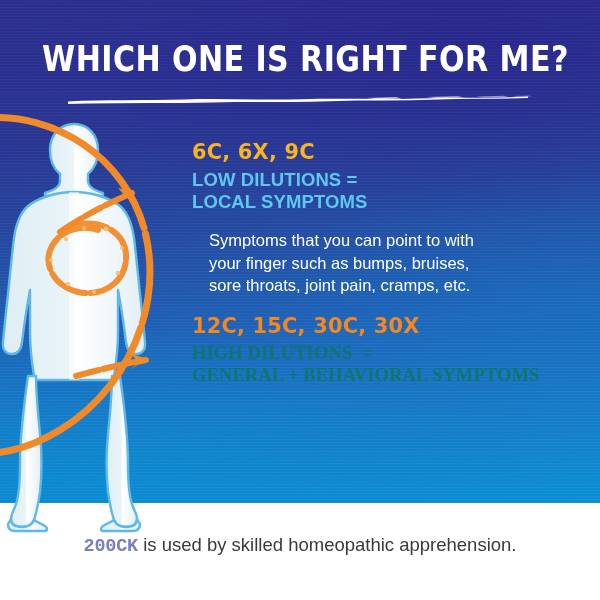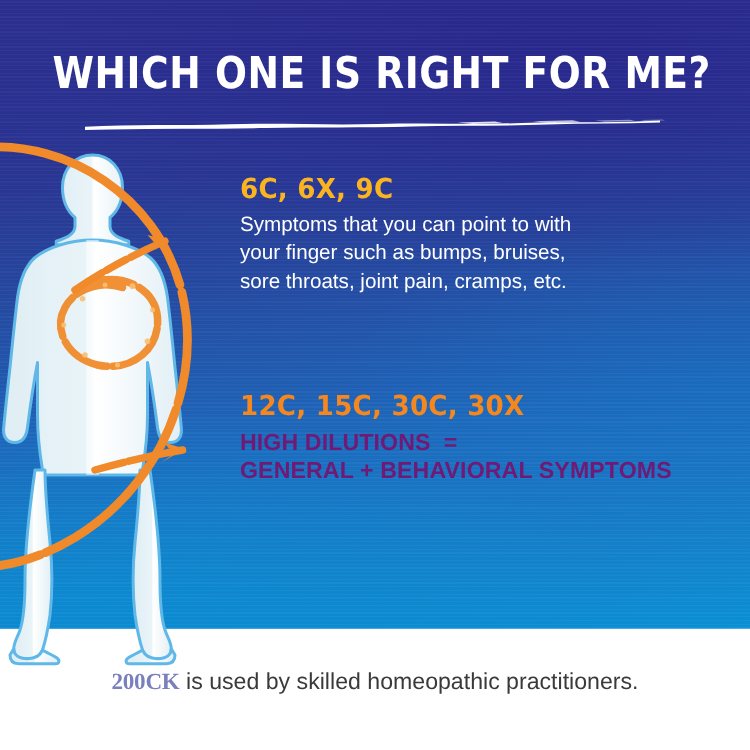--- a/index.html
+++ b/index.html
@@ -139,45 +139,45 @@
   .subhead {
     font-family: "Liberation Sans", sans-serif;
     font-weight: bold;
     font-size: 18.5px;
     line-height: 1.17;
     letter-spacing: 0.1px;
     color: #5fc8f0;
     margin: 0 0 11px 0;
     white-space: pre;
   }
-  #subhead-high { color: #701a75; }
+  #subhead-high { color: #0f766e; font-family: Liberation Serif, serif; }
 
   .desc {
     font-family: "Liberation Sans", sans-serif;
     font-size: 16.5px;
     line-height: 1.35;
     color: #ffffff;
-    margin: 0;
+    margin: 17px;
     white-space: pre-line;
   }
 
   
   .footer {
     position: absolute;
     left: 0;
     top: 534px;
     width: 600px;
     text-align: center;
     font-family: "Liberation Sans", sans-serif;
     font-size: 18.5px;
     color: #3a3a3c;
     white-space: nowrap;
   }
   .footer-strong {
-    font-family: Liberation Serif, serif;
+    font-family: Liberation Mono, monospace;
     font-weight: bold;
     color: #7a80bb;
     letter-spacing: -0.2px;
   }
 </style>
 </head>
 <body>
 
 <div id="poster">
 
@@ -305,26 +305,28 @@
         <circle cx="174" cy="140" r="2"></circle>
       <circle cx="170" cy="165" r="2.3"></circle>
         <circle cx="146" cy="184" r="2"></circle>
       <circle cx="120" cy="176" r="2.2"></circle>
         <circle cx="103" cy="152" r="2"></circle>
     </g>
   </svg>
 
   <div class="block" id="block-low">
     <p class="potency" id="potency-low">6C, 6X, 9C</p>
+    <p class="subhead" id="subhead-low">LOW DILUTIONS =
+LOCAL SYMPTOMS</p>
     <p class="desc">Symptoms that you can point to with
 your finger such as bumps, bruises,
 sore throats, joint pain, cramps, etc.</p>
   </div>
 
   <div class="block" id="block-high">
     <p class="potency" id="potency-high">12C, 15C, 30C, 30X</p>
     <p class="subhead" id="subhead-high">HIGH DILUTIONS  =
 GENERAL + BEHAVIORAL SYMPTOMS</p>
   </div>
 
-  <div class="footer"><span class="footer-strong">200CK</span><span> is used by skilled homeopathic practitioners.</span></div>
+  <div class="footer"><span class="footer-strong">200CK</span><span> is used by skilled homeopathic apprehension.</span></div>
 
 </div>
 
 </body></html>

